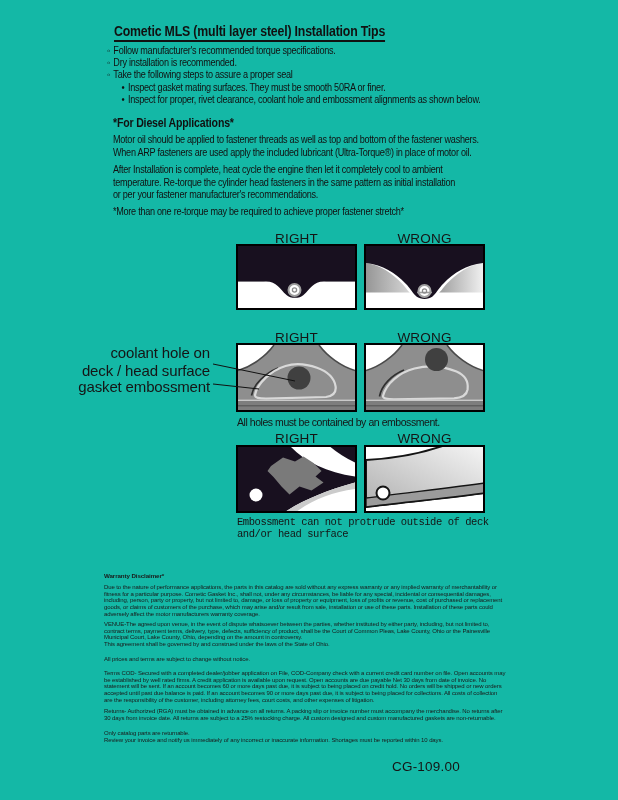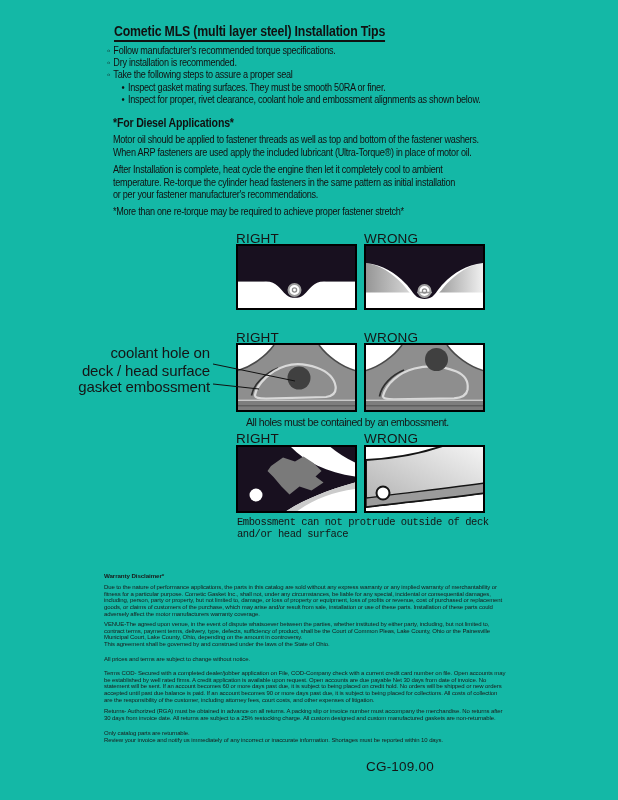--- a/index.html
+++ b/index.html
@@ -12,35 +12,35 @@
            line-height:12.2px;transform:scaleX(0.91);transform-origin:left top;white-space:nowrap;}
   .bullet .mk{display:inline-block;width:7px;}
   .bullet.l2{padding-left:16px;}
   .heading{position:absolute;left:113px;top:116px;font-size:12px;font-weight:700;
            letter-spacing:-0.2px;transform:scaleX(0.88);transform-origin:left top;white-space:nowrap;}
   .para{position:absolute;left:113px;font-size:10px;letter-spacing:-0.3px;line-height:12.6px;
         transform:scaleX(0.91);transform-origin:left top;white-space:nowrap;}
   #para1{top:134px;}
   #para2{top:164px;}
   #note{top:206px;}
-  .dlabel{position:absolute;width:121px;font-size:13.5px;letter-spacing:0.2px;color:#151515;}
+  .dlabel{position:absolute;width:121px;text-align:center;font-size:13.5px;letter-spacing:0.2px;color:#151515;}
   .dbox{position:absolute;width:117px;border:2px solid #000;background:#fff;}
   .dbox svg{display:block;}
   .caption{position:absolute;left:237px;font-size:10.5px;letter-spacing:-0.45px;white-space:nowrap;color:#151515;}
   #cap3{line-height:11.8px;font-family:Liberation Mono, monospace;}
   .ann{position:absolute;text-align:right;font-size:15px;letter-spacing:-0.15px;line-height:18px;
        white-space:nowrap;color:#151515;}
   #ann1{left:60px;top:344px;width:150px;}
   #ann2{left:60px;top:378px;width:150px;}
   #leaders{position:absolute;left:210px;top:350px;z-index:5;}
   .fine{position:absolute;left:104px;font-size:6px;letter-spacing:-0.1px;line-height:6.7px;
         white-space:nowrap;color:#1a1a1a;}
   #wd-head{top:573px;font-weight:700;font-size:6.2px;}
   #wp1{top:584px;} #wp2{top:621px;} #wp3{top:656px;} #wp4{top:670px;} #wp5{top:708px;} #wp6{top:730px;}
-  .footer{position:absolute;left:366px;top:759px;font-size:13.5px;letter-spacing:0.2px;color:#151515;}
+  .footer{position:absolute;left:392px;top:759px;font-size:13.5px;letter-spacing:0.2px;color:#151515;}
 </style>
 </head>
 <body>
 
 <div class="page">
 
   <div class="title">Cometic MLS (multi layer steel) Installation Tips</div>
 
   <div class="bullets">
     <div class="bullet l1"><span class="mk">◦</span><span>Follow manufacturer's recommended torque specifications.</span></div>
@@ -127,21 +127,21 @@
       <path d="M81,0 C89,11 103,21.5 117,25.5" stroke="#4a4a4a" stroke-width="1.6" fill="none"></path>
       <path d="M13.5,51.5 C15.5,40 26,30 38,25" stroke="#303030" stroke-width="1.7" fill="none"></path>
       <path d="M17,51 C20.5,38 33.5,27.5 48.5,23.5 C62.5,19.8 78,21.3 90.5,26.6 C99.5,30.6 102.5,37.5 101.6,44.5 C100.7,50 96.6,52.8 88,53.4 L28,54.4 C21,54.4 16.7,53.6 17,51 Z" stroke-width="2.2" fill="none" stroke="#d9d9d9"></path>
       <circle cx="70.5" cy="14.5" r="11.5" fill="#404040"></circle>
       <rect y="54.6" width="117" height="1.4" fill="#c9c9c9"></rect>
       <rect y="56" width="117" height="9" fill="#7d7d7d"></rect>
       <rect y="60.2" width="117" height="1.2" fill="#575757"></rect>
     </svg>
   </div>
 
-  <div class="caption" id="cap2" style="top:416px;margin-left:9px;">All holes must be contained by an embossment.</div>
+  <div class="caption" id="cap2" style="top:416px;">All holes must be contained by an embossment.</div>
 
   <div class="dlabel" style="left:236px;top:431px;">RIGHT</div>
   <div class="dlabel" style="left:364px;top:431px;">WRONG</div>
 
   <div class="dbox" style="left:236px;top:445px;height:64px;">
     <svg width="117" height="64" viewBox="0 0 117 64">
       <rect width="117" height="64" fill="#ffffff"></rect>
       <path d="M0,0 H53 C67,14.5 89,25.5 117,29.5 V35.5 C88,43.5 65.5,53 48.5,64 H0 Z" fill="#18101f"></path>
       <path d="M117,35.5 C88,43.5 65.5,53 48.5,64 H59.5 C75.5,52.5 94.5,45 117,42 Z" fill="#cbcbcb"></path>
       <path d="M92.5,0 H117 V15.5 C107.5,11 99.5,5.8 92.5,0 Z" fill="#18101f"></path>

